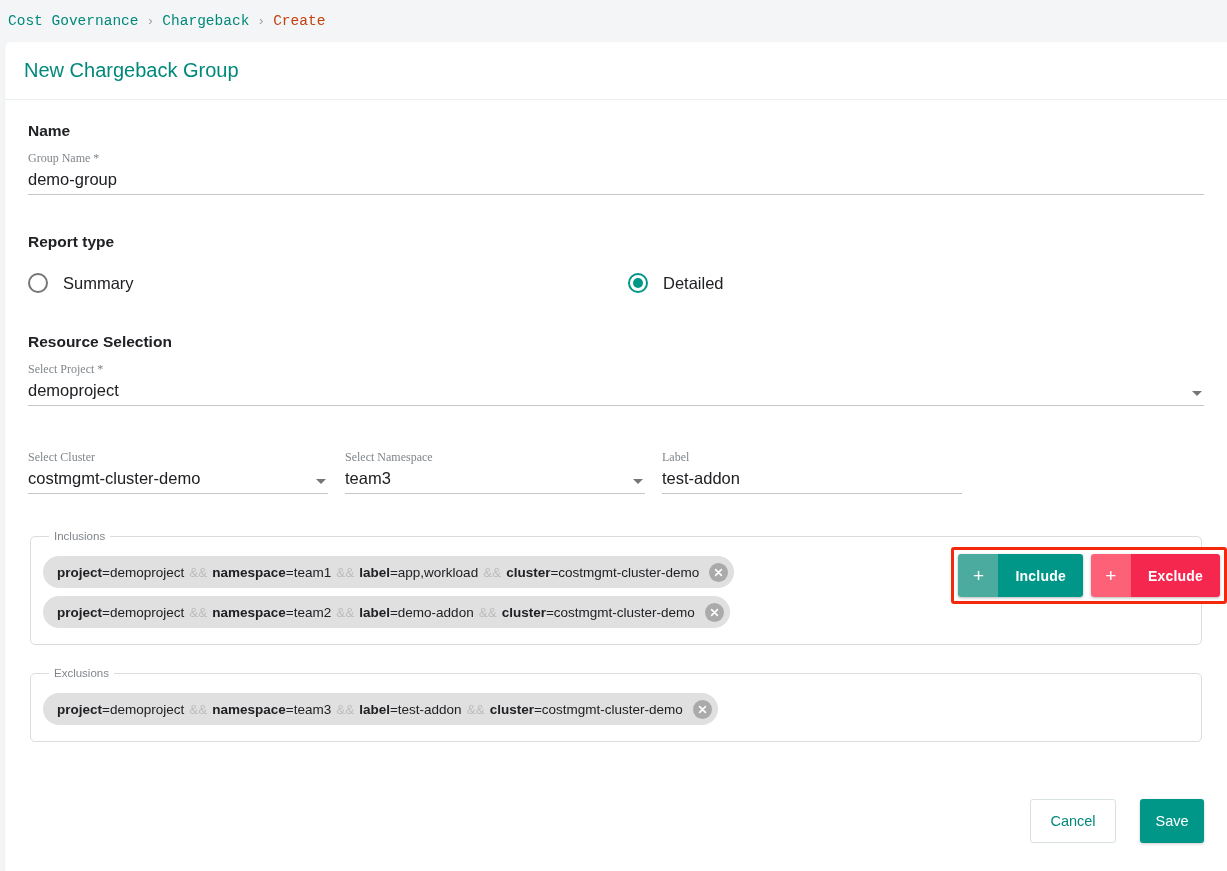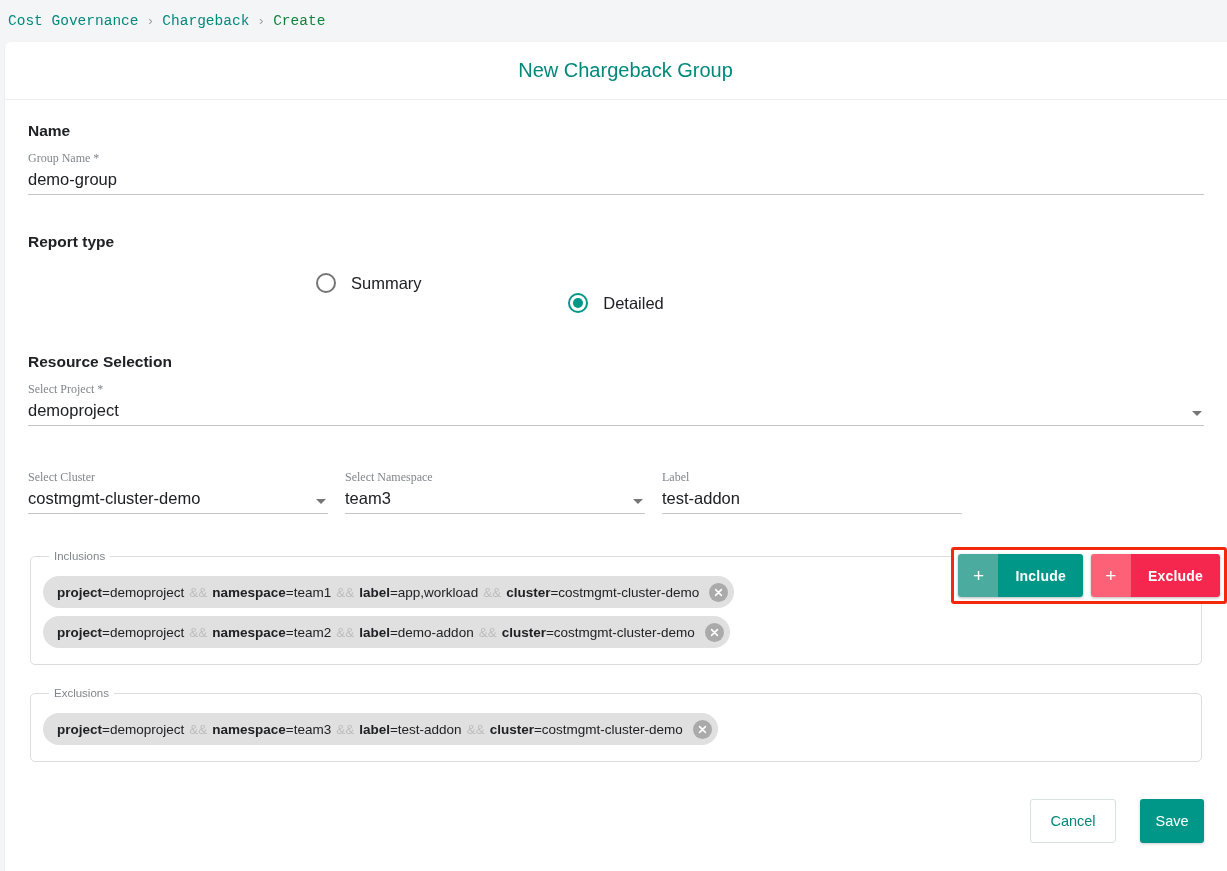--- a/index.html
+++ b/index.html
@@ -16,39 +16,38 @@
     height: 42px;
     display: flex;
     align-items: center;
     padding-left: 8px;
     font-size: 14.5px;
     background: #f4f5f7;
     font-family: Liberation Mono, monospace;
   }
   .bc-link { color: #00897b; cursor: pointer; }
   .bc-sep { color: #9aa0a6; margin: 0 8px; font-size: 13px; }
-  .bc-current { color: #15803d; }
+  .bc-current { color: #c2410c; }
 
   
   .card {
     position: absolute;
     left: 5px; top: 42px;
     width: 1222px; height: 829px;
     background: #ffffff;
     border-radius: 6px 0 0 0;
     box-shadow: 0 1px 2px rgba(60,64,67,.10);
     overflow: hidden;
   }
   .card-header {
     height: 58px;
     display: flex;
     align-items: center;
     padding-left: 19px;
     border-bottom: 1px solid #eceef0;
-    justify-content: center;
   }
   .card-title {
     color: #00897b;
     font-size: 20px;
     font-weight: 400;
   }
 
   .card-body { padding: 22px 23px 0 23px; position: relative; }
 
   
@@ -86,21 +85,20 @@
     border-left: 5px solid transparent;
     border-right: 5px solid transparent;
     border-top: 5px solid #767676;
   }
 
   
   .radio-row {
     display: flex;
     align-items: center;
     margin-top: 22px;
-    flex-direction: column;
   }
   .radio-group { display: flex; align-items: center; cursor: pointer; }
   .radio-group.first { width: 600px; }
   .radio-mark {
     width: 20px; height: 20px;
     border-radius: 50%;
     border: 2px solid #757575;
     margin-right: 15px;
     flex: none;
     position: relative;

